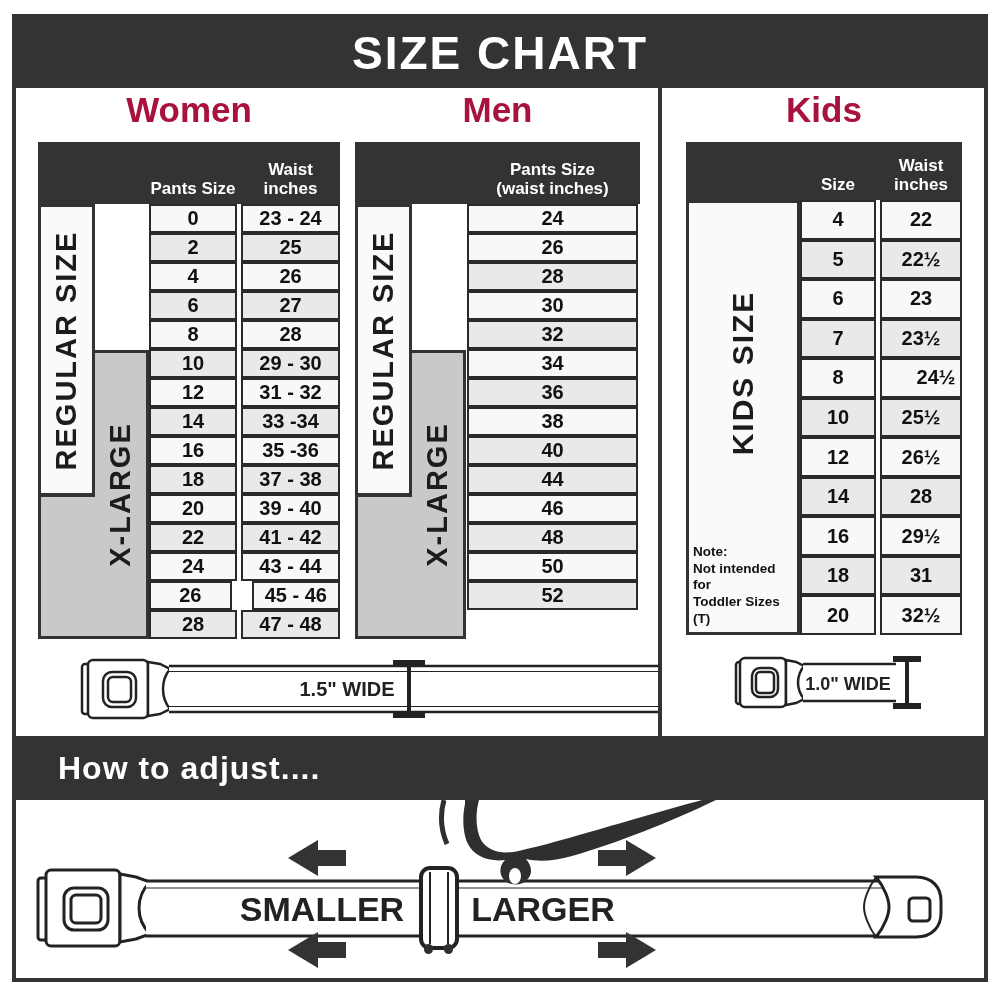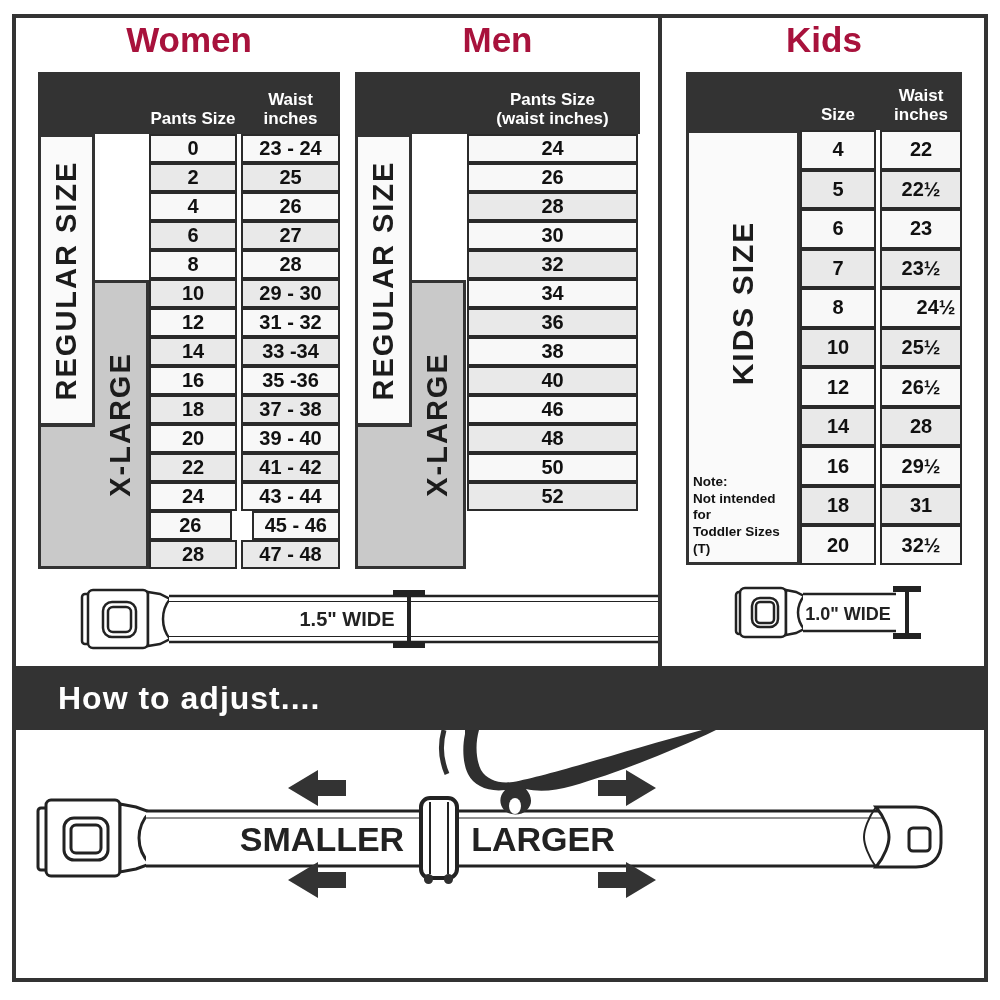--- a/index.html
+++ b/index.html
@@ -65,20 +65,23 @@
   .adjust-bar{position:relative;height:64px;background:var(--dark);color:#fff;display:flex;align-items:center;
     padding-left:42px;font-size:32px;font-weight:bold;letter-spacing:1px;text-align:center;}
   .adjust-area{position:relative;height:178px;background:#fff;}
   svg text{font-family:"Liberation Sans",sans-serif;font-weight:bold;fill:#222;}
 </style>
 </head>
 <body>
 
 <div class="frame">
 
+  <div class="titlebar">
+    <span>SIZE CHART</span>
+  </div>
 
   <div class="main">
 
     <div class="pane-left">
       <div class="sec-heading h-women">Women</div>
       <div class="sec-heading h-men">Men</div>
 
       <div class="table women-table">
         <div class="thead">
           <div class="th" style="left:111px;width:88px;">Pants Size</div>
@@ -201,20 +204,23 @@
                 <div class="tcell" style="width: 171px;">34</div>
               </div>
               <div class="trow">
                 <div class="tcell shaded" style="width: 171px;">36</div>
               </div>
               <div class="trow">
                 <div class="tcell" style="width: 171px;">38</div>
               </div>
               <div class="trow">
                 <div class="tcell shaded" style="width: 171px;">40</div>
+              </div>
+              <div class="trow">
+                <div class="tcell shaded" style="width: 171px;">44</div>
               </div>
               <div class="trow">
                 <div class="tcell" style="width: 171px;">46</div>
               </div>
               <div class="trow">
                 <div class="tcell shaded" style="width: 171px;">48</div>
               </div>
               <div class="trow">
                 <div class="tcell" style="width: 171px;">50</div>
               </div>

